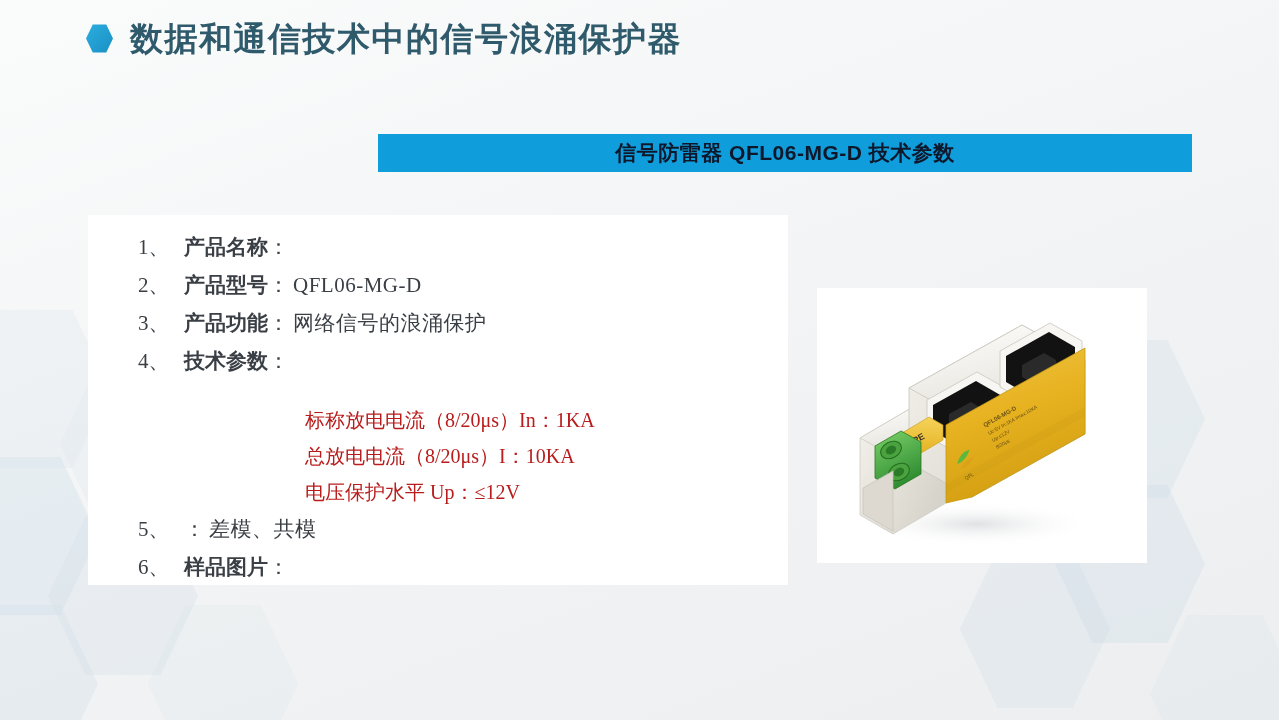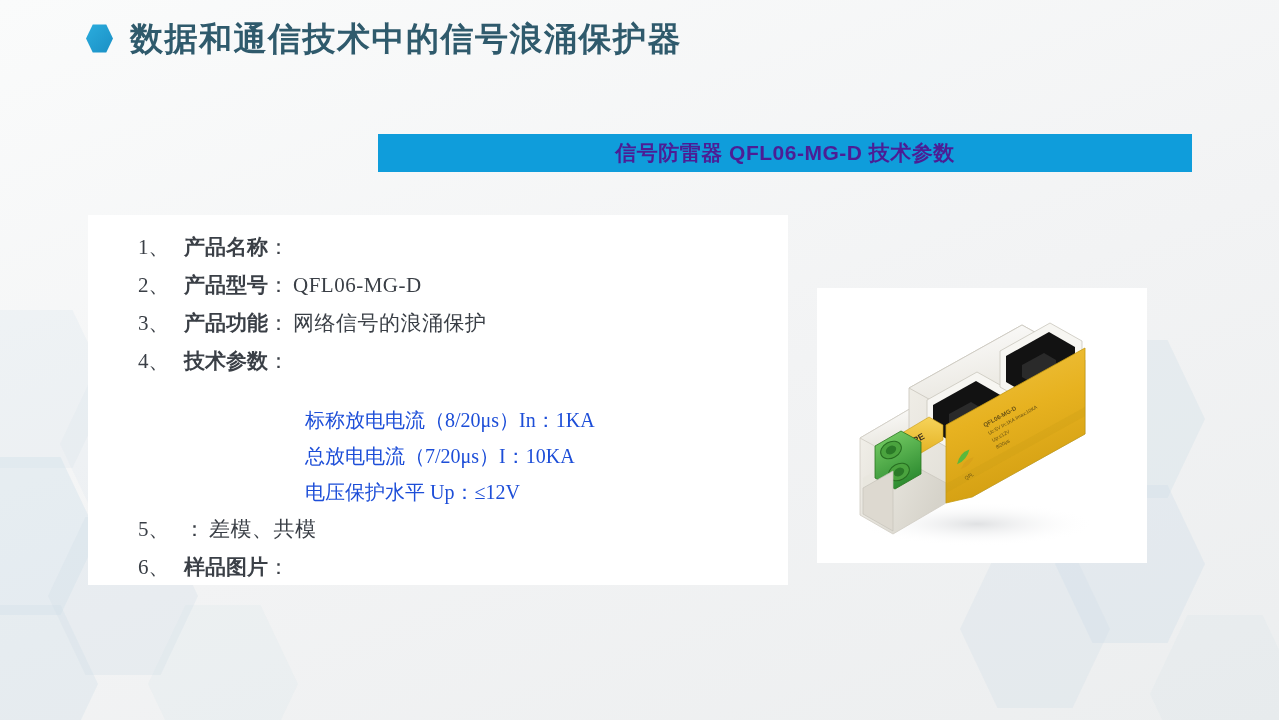--- a/index.html
+++ b/index.html
@@ -73,21 +73,21 @@
     top: 134px;
     width: 814px;
     height: 38px;
     background: #0f9ddb;
     display: flex;
     align-items: center;
     justify-content: center;
     z-index: 5;
   }
   #banner-text {
-    color: #4c1d95;
+    color: #0f172a;
     font-family: "Liberation Sans", "DejaVu Sans", sans-serif;
     font-size: 21px;
     font-weight: bold;
     letter-spacing: 0.5px;
     white-space: nowrap;
   }
 
   
   #spec-panel {
     position: absolute;
@@ -130,21 +130,21 @@
     flex: none;
     padding-right: 4px;
   }
   .spec-value {
     flex: none;
     letter-spacing: 0.5px;
   }
   .spec-sub {
     font-family: "Liberation Serif", "DejaVu Serif", serif;
     font-size: 20px;
-    color: #1d4ed8;
+    color: #b91c1c;
     height: 36px;
     line-height: 36px;
     margin-left: 167px;
     white-space: nowrap;
   }
   .sub-gap {
     height: 22px;
   }
 
   
@@ -216,21 +216,21 @@
 
       <div class="spec-row">
         <span class="spec-num">4、</span>
         <span class="spec-label">技术参数</span>
         <span class="spec-colon">：</span>
       </div>
 
       <div class="sub-gap"></div>
 
       <div class="spec-sub">标称放电电流（8/20μs）In：1KA</div>
-      <div class="spec-sub">总放电电流（7/20μs）I：10KA</div>
+      <div class="spec-sub">总放电电流（8/20μs）I：10KA</div>
       <div class="spec-sub">电压保护水平 Up：≤12V</div>
 
       <div class="spec-row">
         <span class="spec-num">5、</span>
         <span class="spec-colon">：</span>
         <span class="spec-value">差模、共模</span>
       </div>
 
       <div class="spec-row">
         <span class="spec-num">6、</span>

